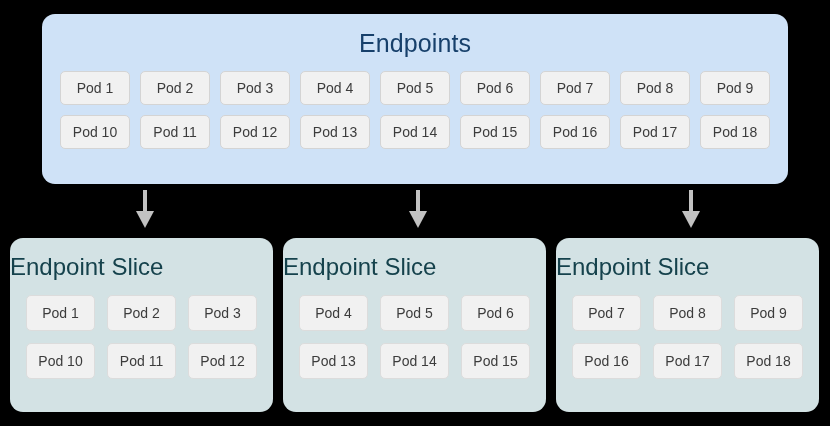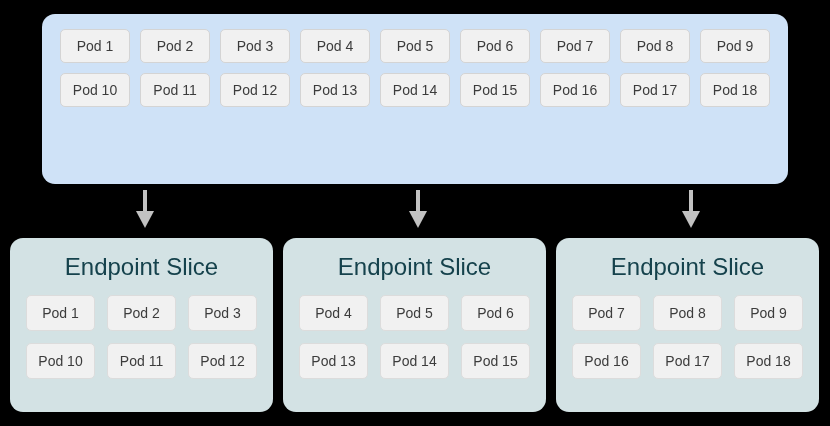--- a/index.html
+++ b/index.html
@@ -86,21 +86,20 @@
     height: 174px;
     background: #d3e2e4;
     border-radius: 13px;
     box-sizing: border-box;
   }
   .slice-1 { left: 10px;  width: 263px; }
   .slice-2 { left: 283px; width: 263px; }
   .slice-3 { left: 556px; width: 263px; }
 
   .slice-title {
-    text-align: center;
     color: #15424c;
     font-size: 24px;
     font-weight: 400;
     padding-top: 17px;
     line-height: 1;
   }
   .slice-rows {
     margin-top: 16px;
   }
   .slice-row {
@@ -124,20 +123,21 @@
     font-size: 14px;
     box-sizing: border-box;
   }
 </style>
 </head>
 <body>
 
 <div id="stage">
 
   <div class="endpoints-panel">
+    <div class="endpoints-title">Endpoints</div>
     <div class="endpoints-rows">
       <div class="pod-row">
         <div class="pod-chip">Pod 1</div>
         <div class="pod-chip">Pod 2</div>
         <div class="pod-chip">Pod 3</div>
         <div class="pod-chip">Pod 4</div>
         <div class="pod-chip">Pod 5</div>
         <div class="pod-chip">Pod 6</div>
         <div class="pod-chip">Pod 7</div>
         <div class="pod-chip">Pod 8</div>

